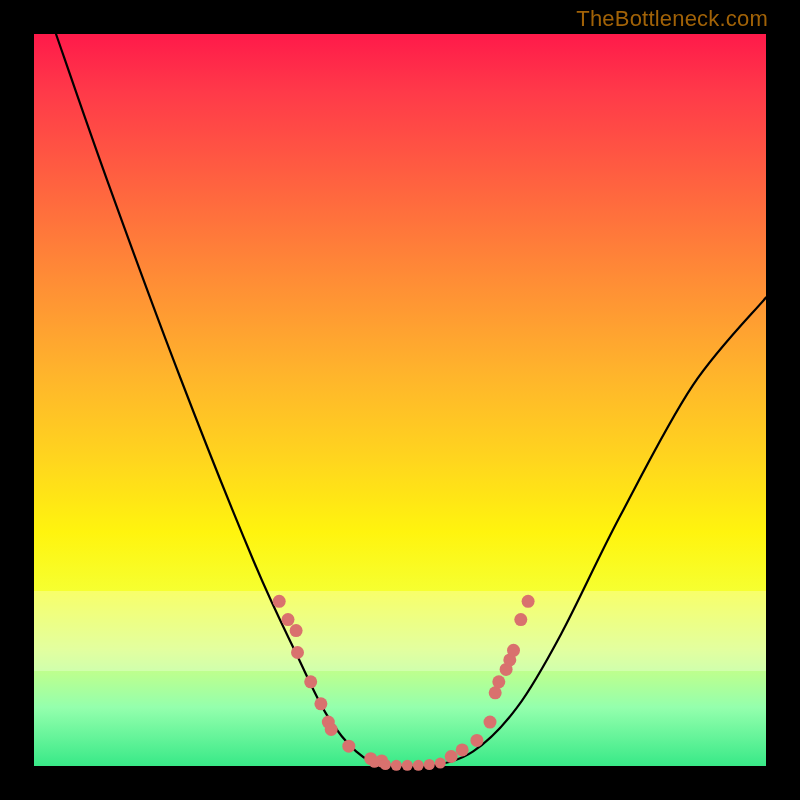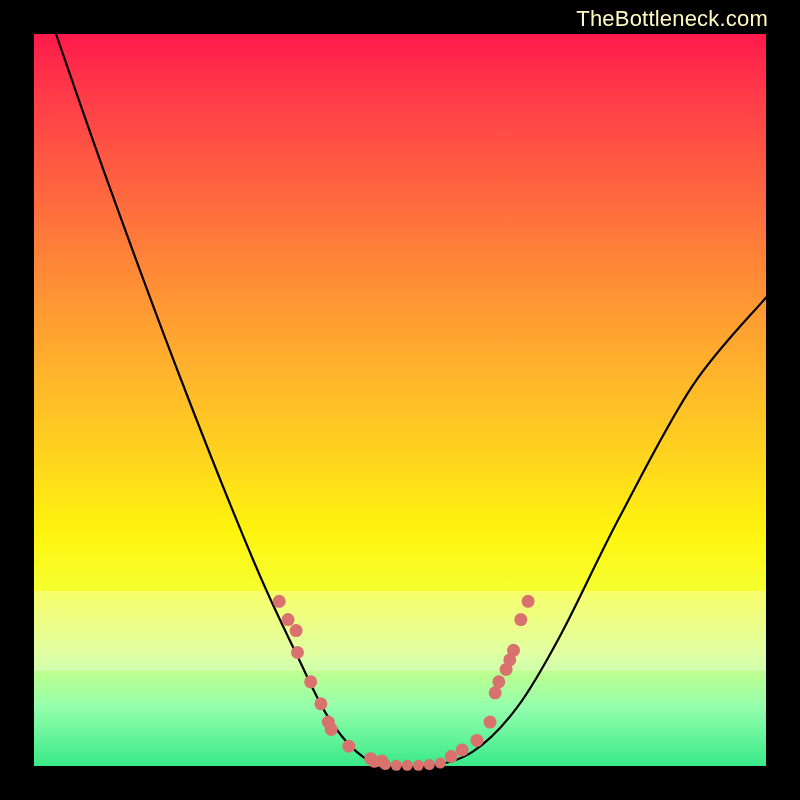--- a/index.html
+++ b/index.html
@@ -36,21 +36,21 @@
     top: 557px;
     width: 100%;
     height: 80px;
     background: #ffffff;
     opacity: 0.28;
   }
   .attribution {
     position: absolute;
     top: 6px;
     right: 32px;
-    color: #fef9c3;
+    color: #a16207;
     font-size: 22px;
     font-weight: 500;
     letter-spacing: 0.2px;
   }
   svg.curve {
     position: absolute;
     left: 0;
     top: 0;
     width: 732px;
     height: 732px;

